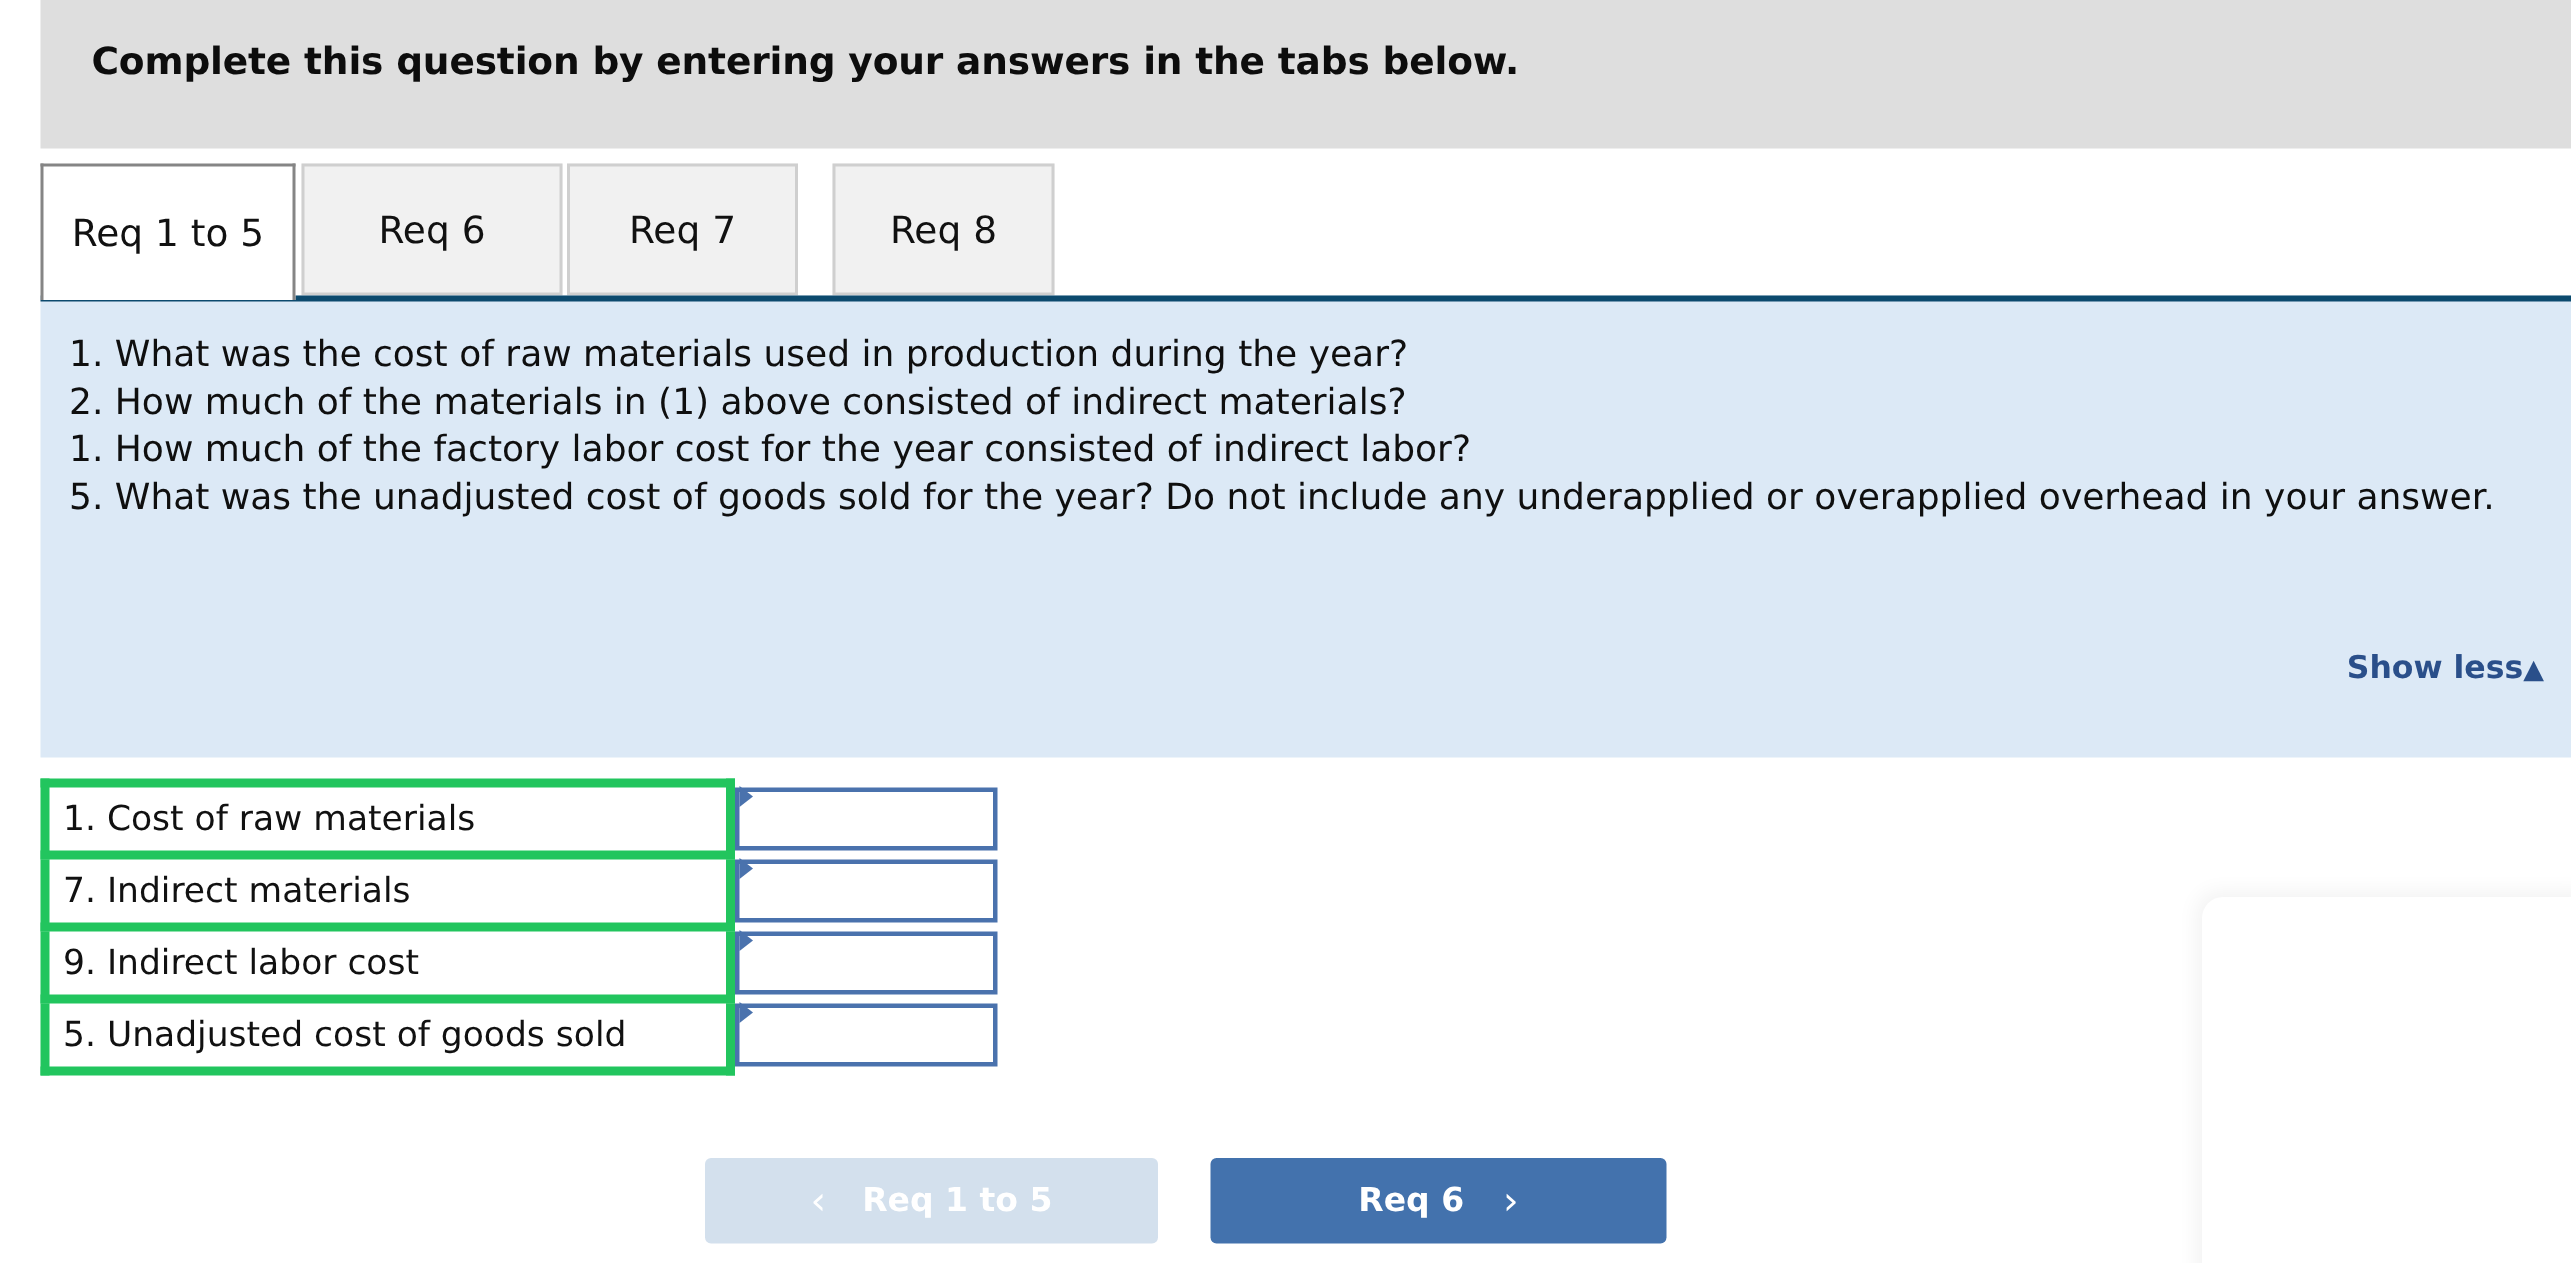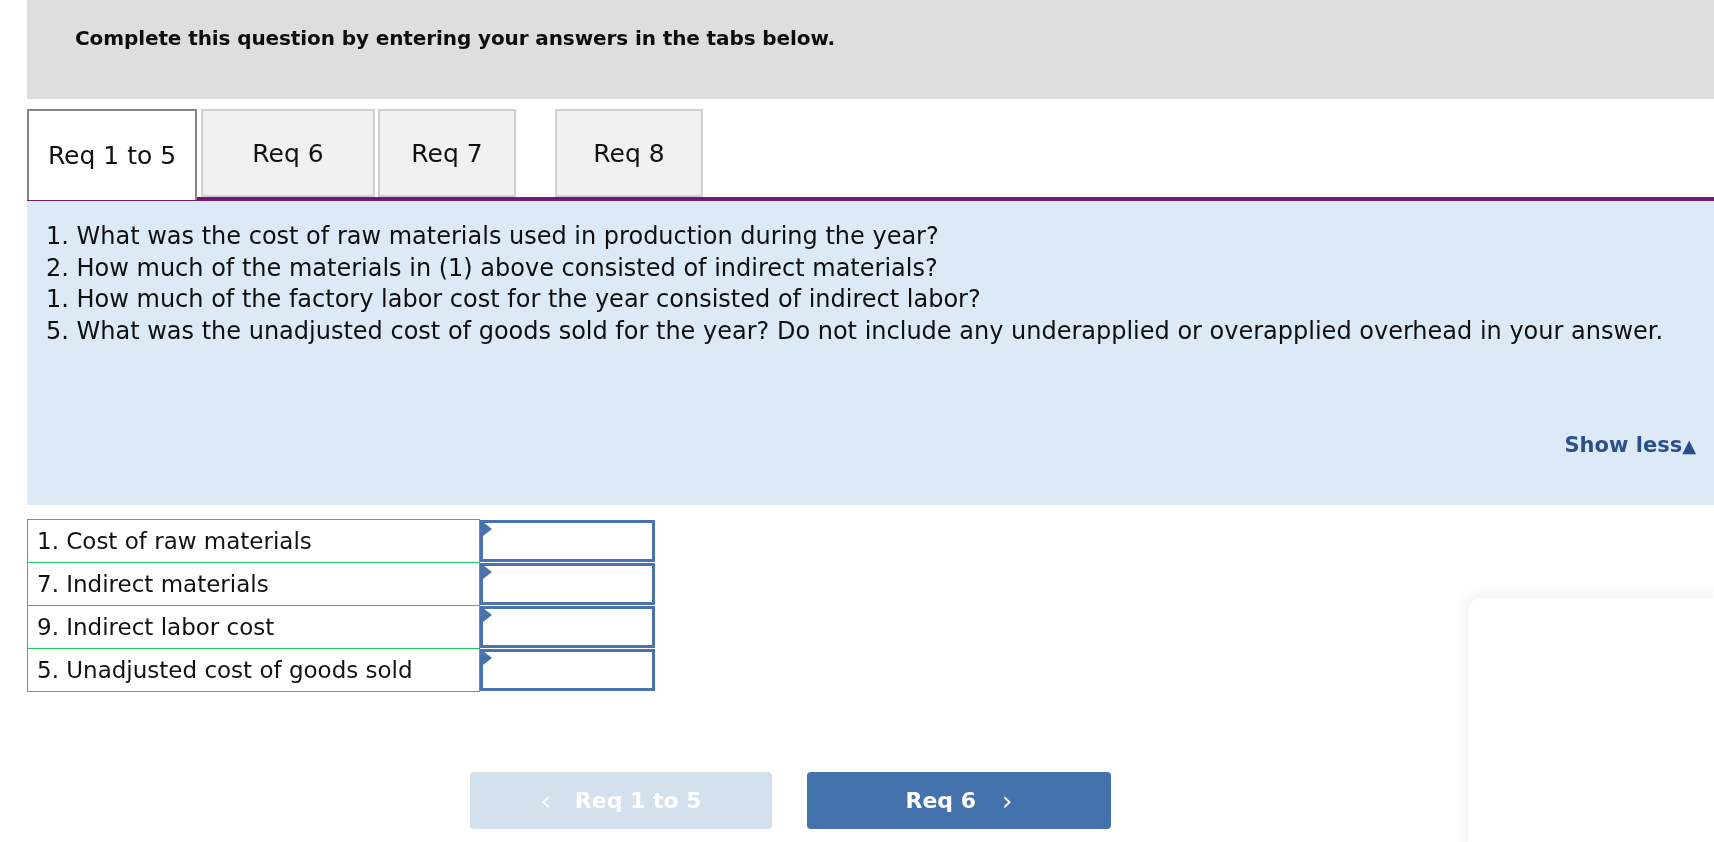--- a/index.html
+++ b/index.html
@@ -20,23 +20,23 @@
     position: absolute;
     left: 27px;
     top: 0;
     right: 0;
     height: 99px;
     background: #dedede;
     box-sizing: border-box;
   }
   .header-title {
     position: absolute;
-    left: 48px;
+    left: 34px;
     top: 26px;
-    font-size: 20px;
+    font-size: 25px;
     font-weight: bold;
     color: #0d0d0d;
     letter-spacing: -0.1px;
     white-space: nowrap;
   }
 
   
   .tab-strip {
     position: absolute;
     left: 27px;
@@ -67,21 +67,21 @@
   }
 
   
   .question-panel {
     position: absolute;
     left: 27px;
     top: 197px;
     right: 0;
     height: 308px;
     background: #dce9f6;
-    border-top: 4px solid #701a75;
+    border-top: 4px solid #0c4a6e;
     box-sizing: border-box;
     padding: 20px 24px 0 19px;
   }
   .q-line {
     font-size: 24px;
     line-height: 31.5px;
     color: #0f0f0f;
     white-space: nowrap;
   }
   .q-line.wrap { white-space: normal; }
@@ -103,21 +103,21 @@
   .answer-table {
     position: absolute;
     left: 27px;
     top: 519px;
     border-collapse: collapse;
     table-layout: fixed;
   }
   .answer-table td.label-cell {
     width: 442px;
     height: 42px;
-    border: 1px solid #22c55e;
+    border: 6px solid #22c55e;
     padding: 0 0 0 9px;
     font-size: 23px;
     color: #111111;
     background: #ffffff;
     white-space: nowrap;
     vertical-align: middle;
   }
   .answer-table td.input-cell {
     width: 175px;
     height: 42px;
@@ -208,21 +208,21 @@
   <div class="header-title">Complete this question by entering your answers in the tabs below.</div>
 </div>
 
 <div class="tab-strip">
   <div class="tab active" style="left:0px; width:170px;">
     <span>Req 1 to 5</span>
   </div>
   <div class="tab" style="left:174px; width:174px;">
     <span>Req 6</span>
   </div>
-  <div class="tab" style="left:351px; width:138px;text-align:right;">
+  <div class="tab" style="left:351px; width:154px;text-align:right;">
     <span>Req 7</span>
   </div>
   <div class="tab" style="left:528px; width:148px;">
     <span>Req 8</span>
   </div>
 </div>
 
 <div class="question-panel">
   <div class="q-line">1. What was the cost of raw materials used in production during the year?</div>
   <div class="q-line">2. How much of the materials in (1) above consisted of indirect materials?</div>

